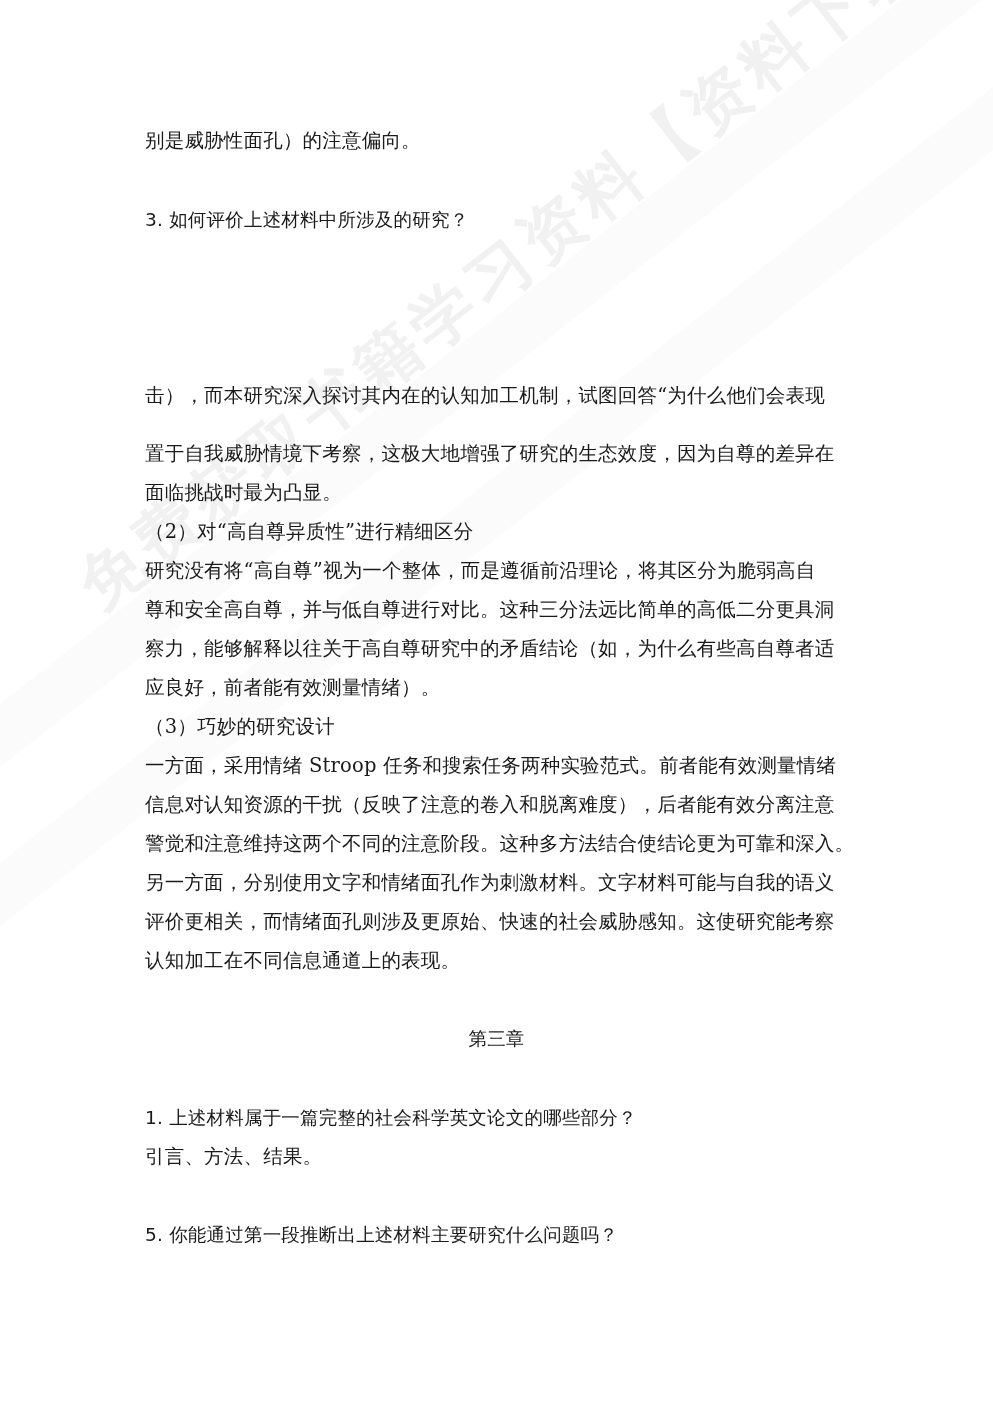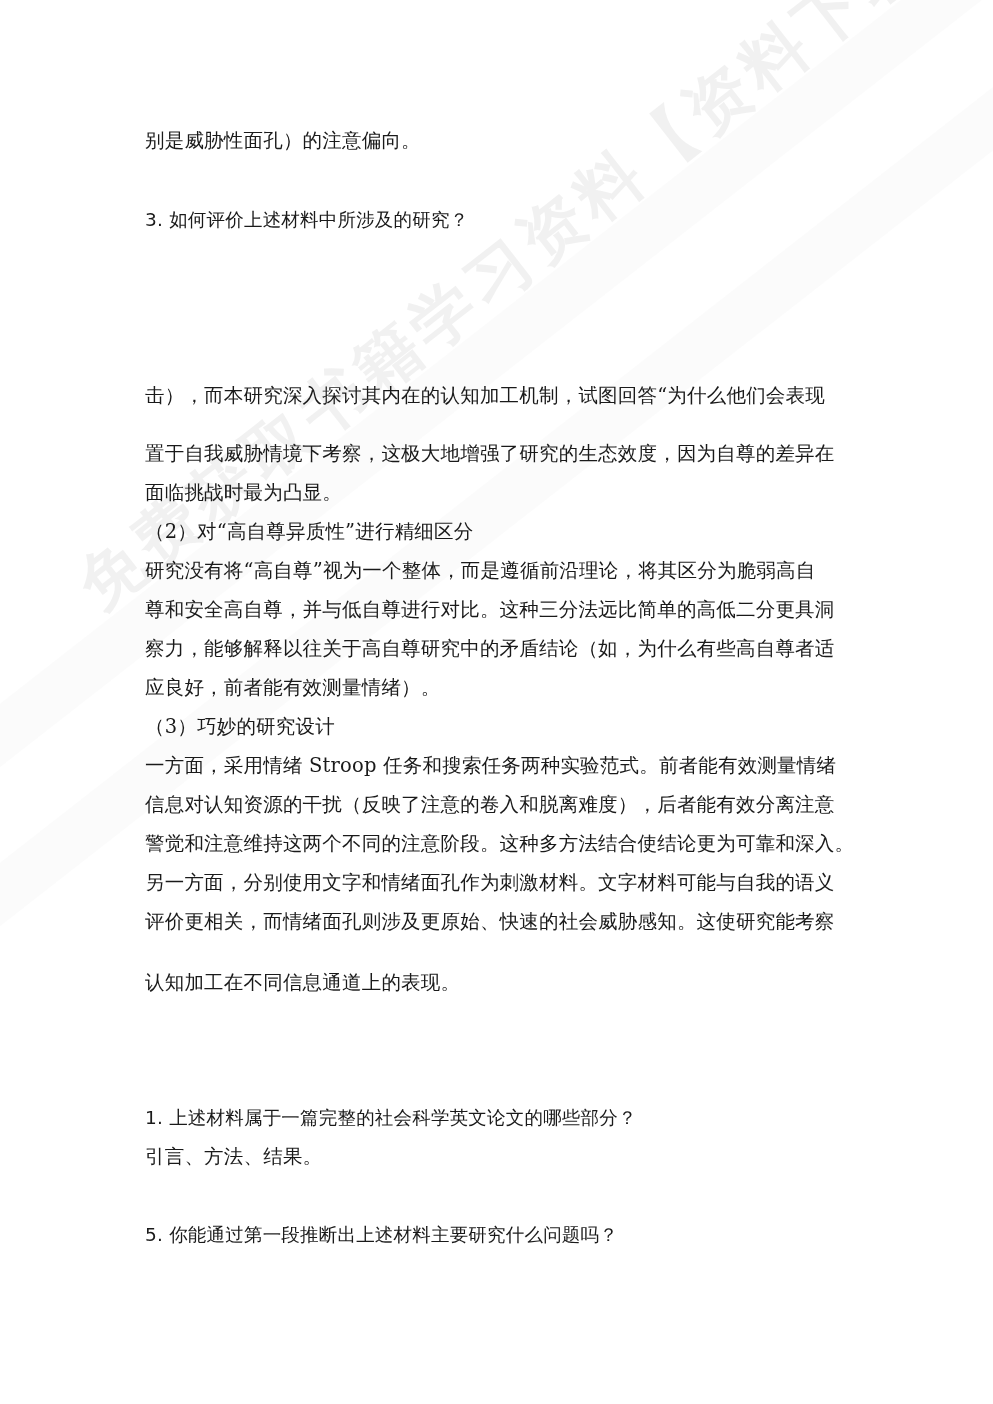--- a/index.html
+++ b/index.html
@@ -40,21 +40,22 @@
   <div class="line" style="top:596px">尊和安全高自尊，并与低自尊进行对比。这种三分法远比简单的高低二分更具洞</div>
   <div class="line" style="top:635px">察力，能够解释以往关于高自尊研究中的矛盾结论（如，为什么有些高自尊者适</div>
   <div class="line" style="top:674px">应良好，前者能有效测量情绪）。</div>
 
   <div class="line" style="top:713px">（3）巧妙的研究设计</div>
   <div class="line" style="top:752px">一方面，采用情绪 Stroop 任务和搜索任务两种实验范式。前者能有效测量情绪</div>
   <div class="line" style="top:791px">信息对认知资源的干扰（反映了注意的卷入和脱离难度），后者能有效分离注意</div>
   <div class="line" style="top:830px">警觉和注意维持这两个不同的注意阶段。这种多方法结合使结论更为可靠和深入。</div>
   <div class="line" style="top:869px">另一方面，分别使用文字和情绪面孔作为刺激材料。文字材料可能与自我的语义</div>
   <div class="line" style="top:908px">评价更相关，而情绪面孔则涉及更原始、快速的社会威胁感知。这使研究能考察</div>
-  <div class="line" style="top:969px">认知加工在不同信息通道上的表现。</div>
+  <div class="line" style="top:947px">认知加工在不同信息通道上的表现。</div>
 
+  <div class="line bold center" style="top:1025px">第三章</div>
 
   <div class="line bold" style="top:1104px">1. 上述材料属于一篇完整的社会科学英文论文的哪些部分？</div>
   <div class="line" style="top:1143px">引言、方法、结果。</div>
 
   <div class="line bold" style="top:1221px">5. 你能通过第一段推断出上述材料主要研究什么问题吗？</div>
 
 </div>
 
 </body></html>

